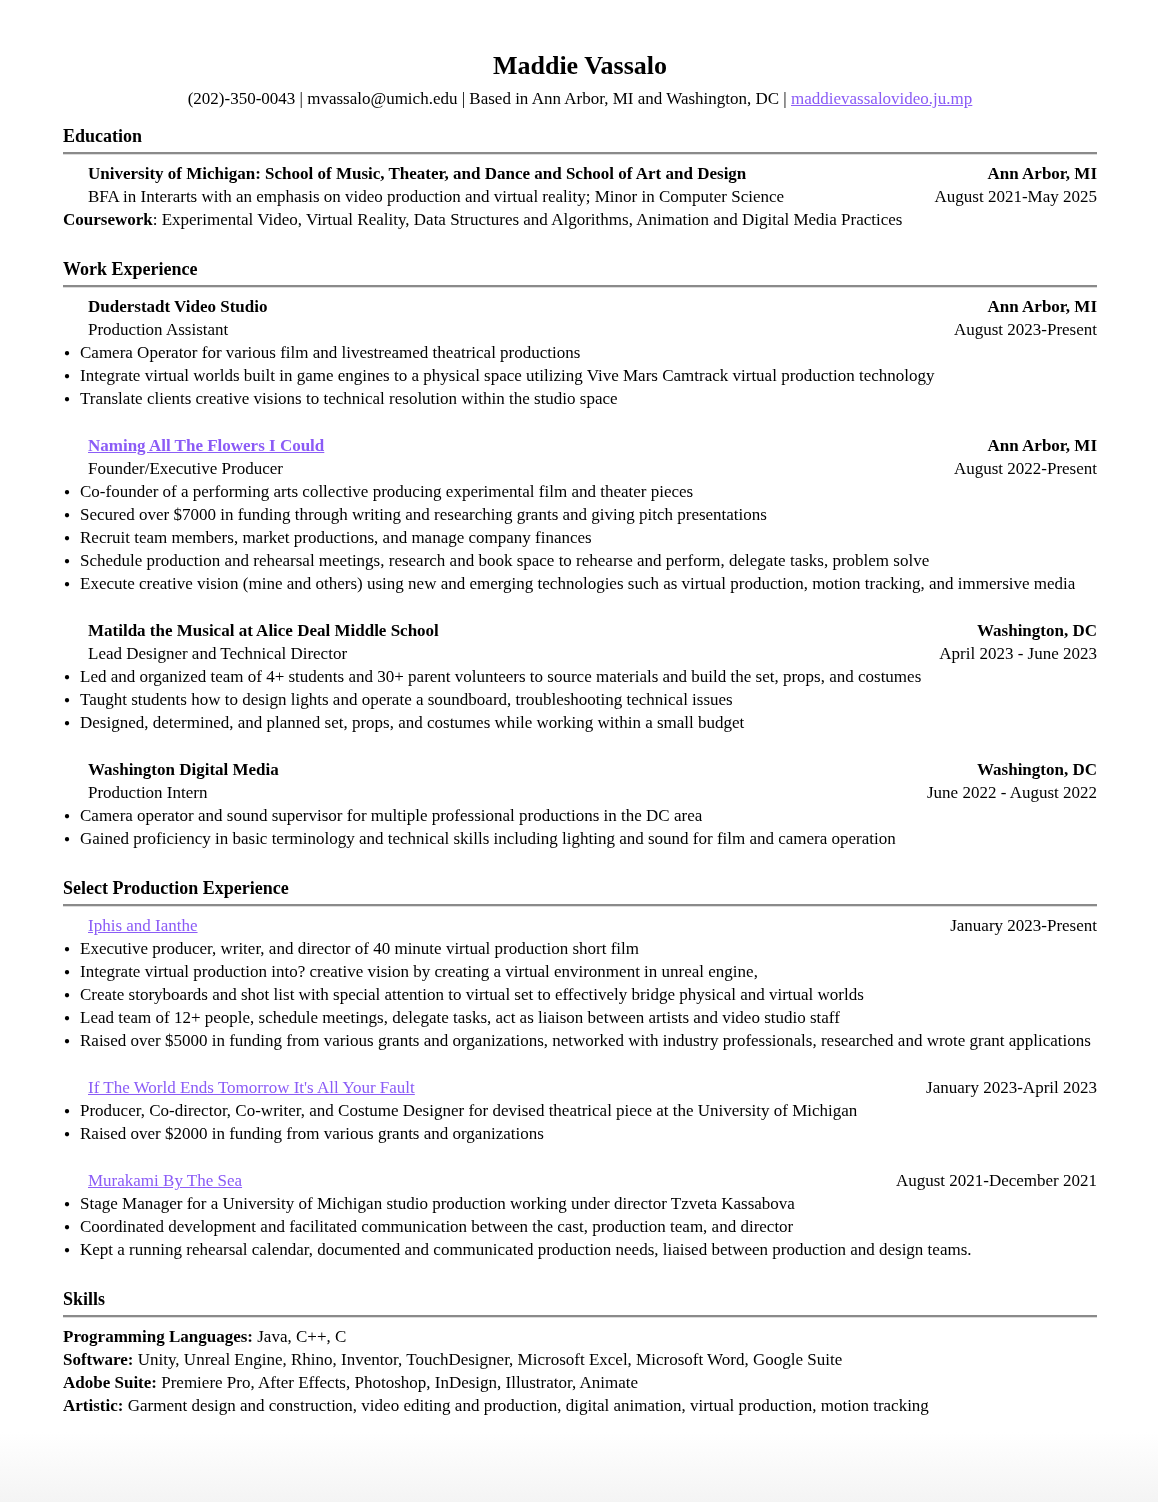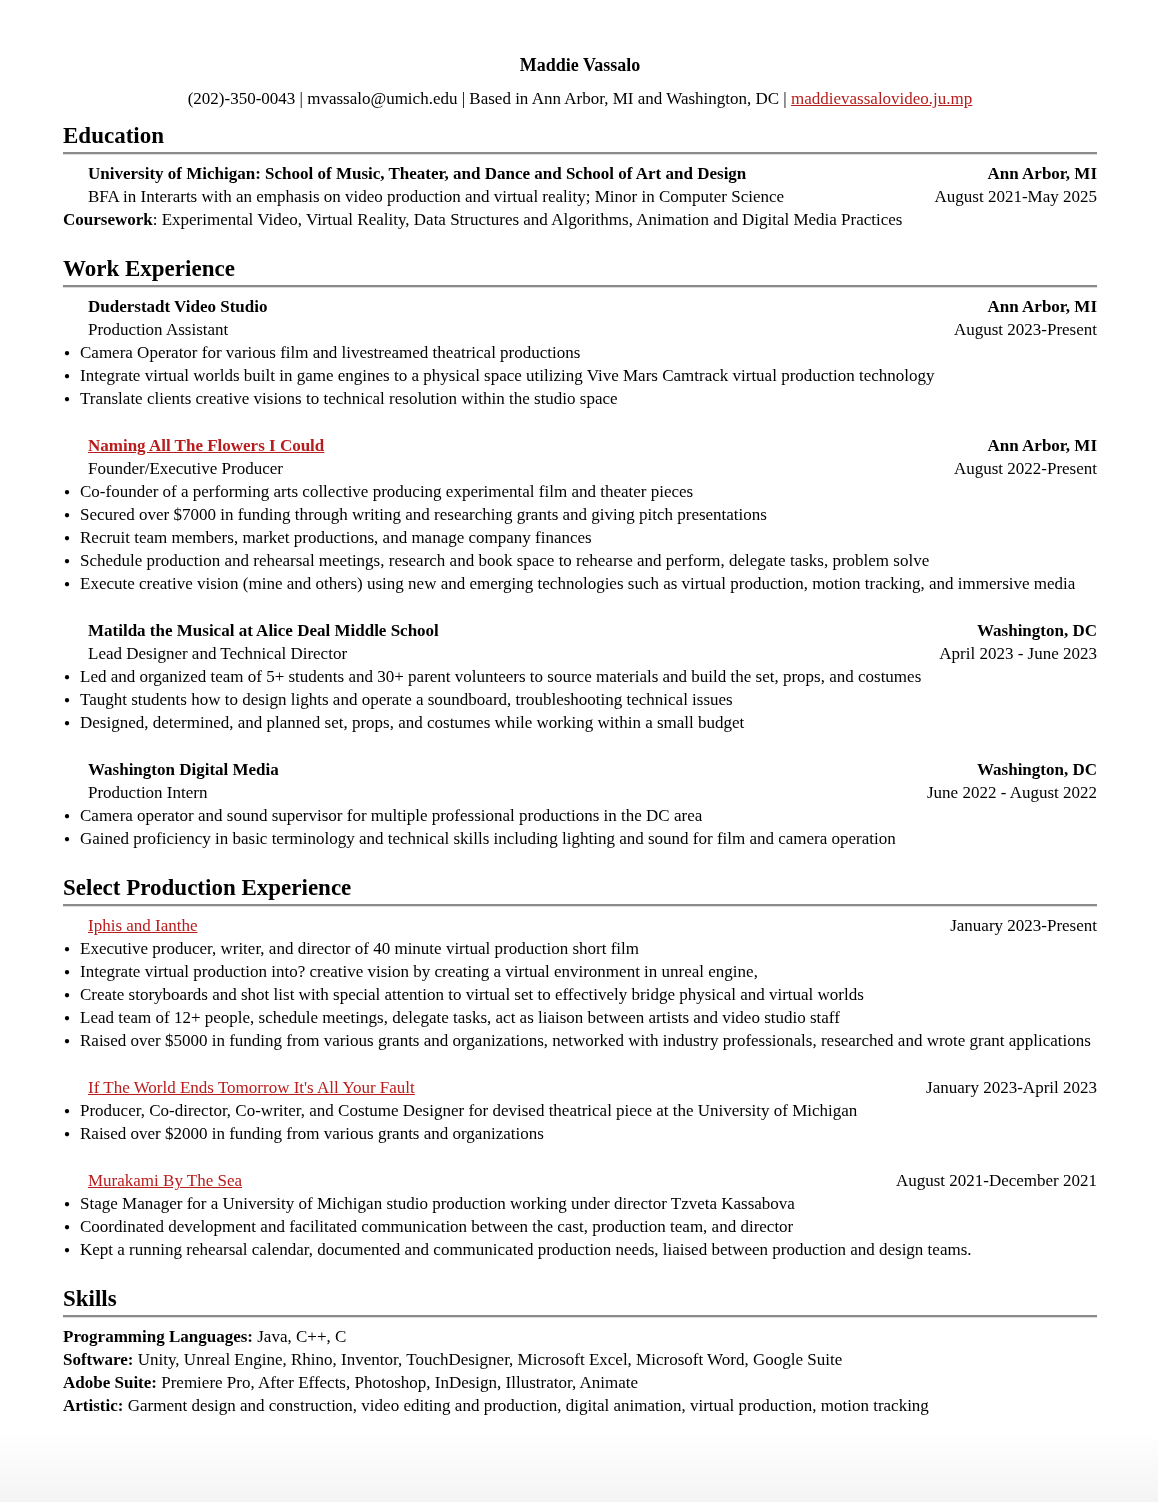--- a/index.html
+++ b/index.html
@@ -19,40 +19,40 @@
   .page::after {
     content: "";
     position: absolute;
     left: 0; right: 0; bottom: 0;
     height: 70px;
     background: linear-gradient(#ffffff, #f4f4f4);
     pointer-events: none;
   }
   .name {
     text-align: center;
-    font-size: 18px;
+    font-size: 26px;
     line-height: 31px;
     font-weight: bold;
     margin: 0;
   }
   .contact {
     text-align: center;
     margin-top: 6px;
     margin-bottom: 4px;
   }
   .b { font-weight: bold; }
   .i { }
   .right { text-align: center; white-space: nowrap; padding-left: 18px; }
   a.link {
-    color: #b91c1c;
+    color: #8b5cf6;
     text-decoration: underline;
     cursor: pointer;
   }
   .section-heading {
-    font-size: 23px;
+    font-size: 18px;
     line-height: 24px;
     font-weight: bold;
     margin-top: 26px;
   }
   .section-heading.first { margin-top: 14px; }
   hr.rule {
     border: 0;
     border-top: 2px solid #8a8a8a;
     border-bottom: 1px solid #dcdcdc;
     margin: 4px 0 7px 0;
@@ -158,21 +158,21 @@
     <div class="entry">
       <div class="entry-line">
         <span class="b">Matilda the Musical at Alice Deal Middle School</span>
         <span class="b right">Washington, DC</span>
       </div>
       <div class="entry-line">
         <span class="i">Lead Designer and Technical Director</span>
         <span class="right">April 2023 - June 2023</span>
       </div>
       <ul class="bullets">
-        <li>Led and organized  team of 5+ students and 30+ parent volunteers to source materials and build the set, props, and costumes</li>
+        <li>Led and organized  team of 4+ students and 30+ parent volunteers to source materials and build the set, props, and costumes</li>
         <li>Taught students how to design lights and operate a soundboard, troubleshooting technical issues</li>
         <li>Designed, determined, and planned set, props, and costumes while working within a small budget</li>
       </ul>
     </div>
 
     <div class="entry">
       <div class="entry-line">
         <span class="b">Washington Digital Media</span>
         <span class="b right">Washington, DC</span>
       </div>

